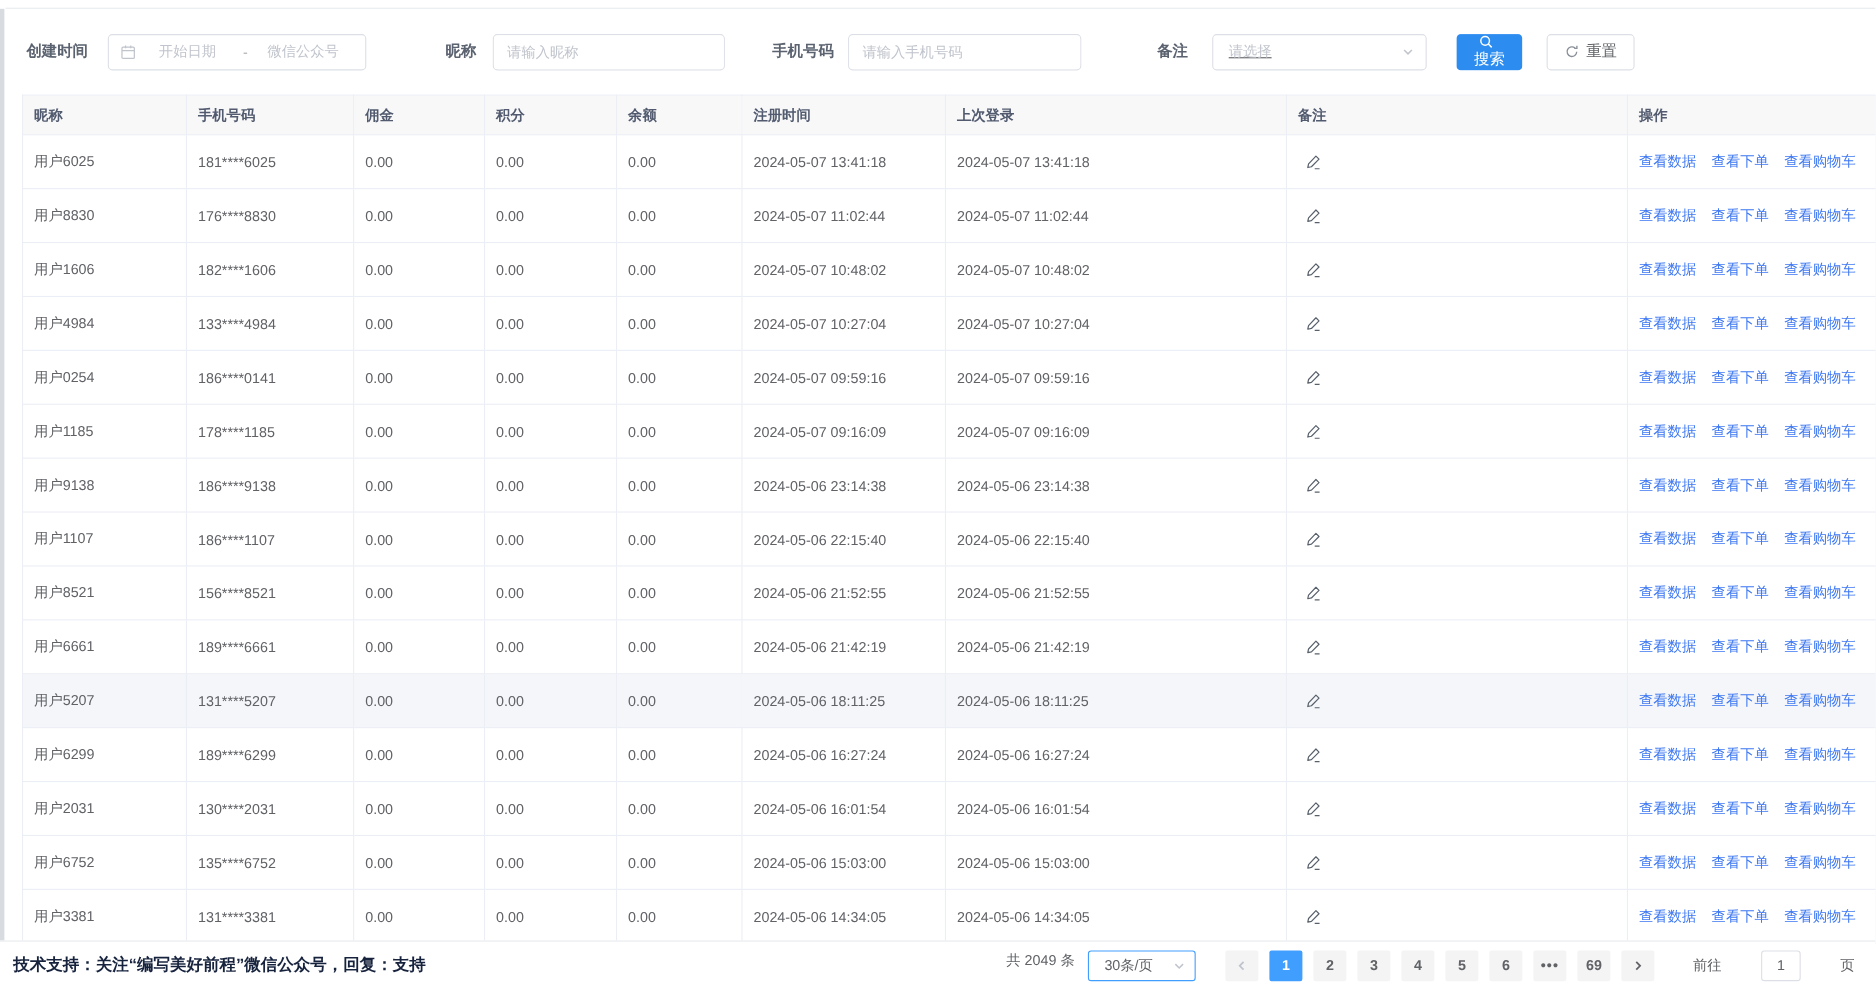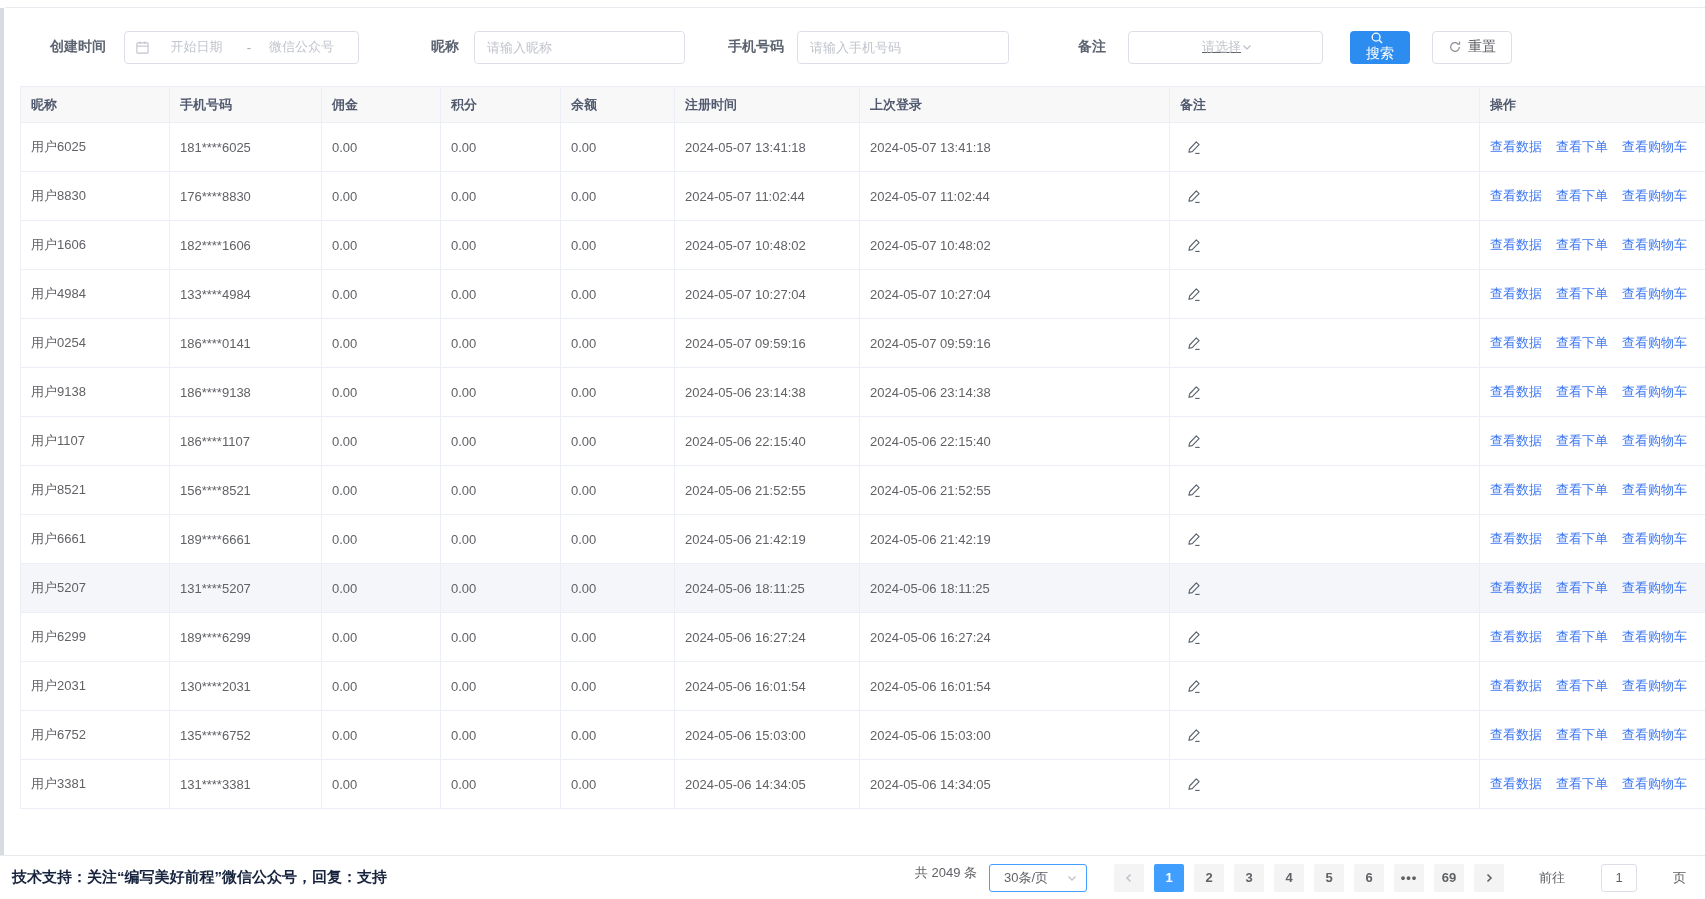--- a/index.html
+++ b/index.html
@@ -19,32 +19,32 @@
   .f-label { font-weight:700; color:#5c6370; font-size:14px; white-space:nowrap; }
   .ctl { height:33px; border:1px solid #dcdfe6; border-radius:4px; background:#fff;
          display:flex; align-items:center; font-size:13px; color:#606266; }
   .ctl input { border:none; outline:none; width:100%; height:100%; font-size:13px;
                color:#606266; padding:0 12px; border-radius:4px;
                font-family:"Liberation Sans","DejaVu Sans",sans-serif; }
   .ctl input::placeholder { color:#c0c4cc; }
   .date-range { width:235px; padding:0 10px; color:#c0c4cc; }
   .date-range .ph { flex:1; text-align:center; color:#c0c4cc; }
   .date-range .sep { padding:0 4px; color:#a8abb2; }
-  .select-box { justify-content:center; padding:0 10px 0 14px; cursor:pointer;text-decoration:underline; }
+  .select-box { justify-content:space-between; padding:0 10px 0 14px; cursor:pointer;text-decoration:underline; }
   .select-box .ph { color:#c0c4cc; }
   .btn { height:33px; border-radius:4px; display:inline-flex; align-items:center;
          justify-content:center; cursor:pointer; font-size:14px; padding:0 15px;
          border:1px solid transparent; white-space:nowrap; }
   .btn-primary { background:#2d8cf0; color:#fff;flex-direction:column; }
   .btn-plain { background:#fff; color:#606266; border-color:#dcdfe6; }
   .btn svg, .btn span { vertical-align:middle; }
   .btn .b-icon { margin-right:6px; display:inline-flex; }
 
   
-  .g1 { margin-left:50px; } .g1 .f-label { margin-right:18px; }
+  .g1 { margin-left:24px; } .g1 .f-label { margin-right:18px; }
   .g2 { margin-left:72px; } .g2 .f-label { margin-right:15px; }
   .g3 { margin-left:43px; } .g3 .f-label { margin-right:13px; }
   .g4 { margin-left:69px; } .g4 .f-label { margin-right:22px; }
   .g5 { margin-left:27px; } .g6 { margin-left:22px; }
   .fgroup { display:flex; align-items:center; }
 
   
   .table-wrap { position:absolute; top:86px; left:20px; width:1685px; }
   table { border-collapse:collapse; table-layout:fixed; width:1685px; }
   th, td { border:1px solid #ebeef5; padding:0 10px; text-align:left;
@@ -252,20 +252,36 @@
           <td>2024-05-07 09:59:16</td>
           <td><span class="edit-btn">
               <svg width="16" height="16" viewBox="0 0 16 16" fill="none" stroke="#57606b" stroke-width="1.1" stroke-linejoin="round">
                 <path d="M10.3 2.9 L13.1 5.7 L6.2 12.6 L2.9 13.3 L3.6 10 Z"></path>
                 <line x1="9.2" y1="14.4" x2="13.6" y2="14.4"></line>
               </svg>
             </span></td>
           <td><a class="op-link">查看数据</a><a class="op-link">查看下单</a><a class="op-link">查看购物车</a></td>
         </tr>
         <tr>
+          <td>用户1185</td>
+          <td>178****1185</td>
+          <td>0.00</td>
+          <td>0.00</td>
+          <td>0.00</td>
+          <td>2024-05-07 09:16:09</td>
+          <td>2024-05-07 09:16:09</td>
+          <td><span class="edit-btn">
+              <svg width="16" height="16" viewBox="0 0 16 16" fill="none" stroke="#57606b" stroke-width="1.1" stroke-linejoin="round">
+                <path d="M10.3 2.9 L13.1 5.7 L6.2 12.6 L2.9 13.3 L3.6 10 Z"></path>
+                <line x1="9.2" y1="14.4" x2="13.6" y2="14.4"></line>
+              </svg>
+            </span></td>
+          <td><a class="op-link">查看数据</a><a class="op-link">查看下单</a><a class="op-link">查看购物车</a></td>
+        </tr>
+        <tr>
           <td>用户9138</td>
           <td>186****9138</td>
           <td>0.00</td>
           <td>0.00</td>
           <td>0.00</td>
           <td>2024-05-06 23:14:38</td>
           <td>2024-05-06 23:14:38</td>
           <td><span class="edit-btn">
               <svg width="16" height="16" viewBox="0 0 16 16" fill="none" stroke="#57606b" stroke-width="1.1" stroke-linejoin="round">
                 <path d="M10.3 2.9 L13.1 5.7 L6.2 12.6 L2.9 13.3 L3.6 10 Z"></path>

